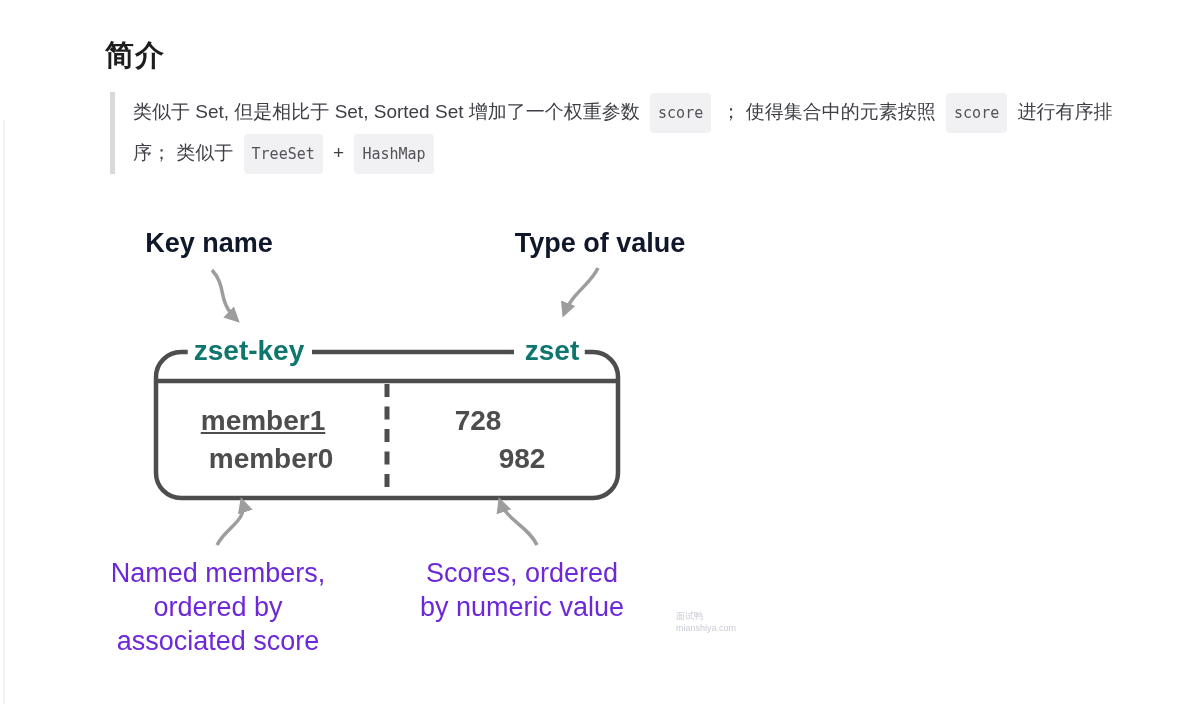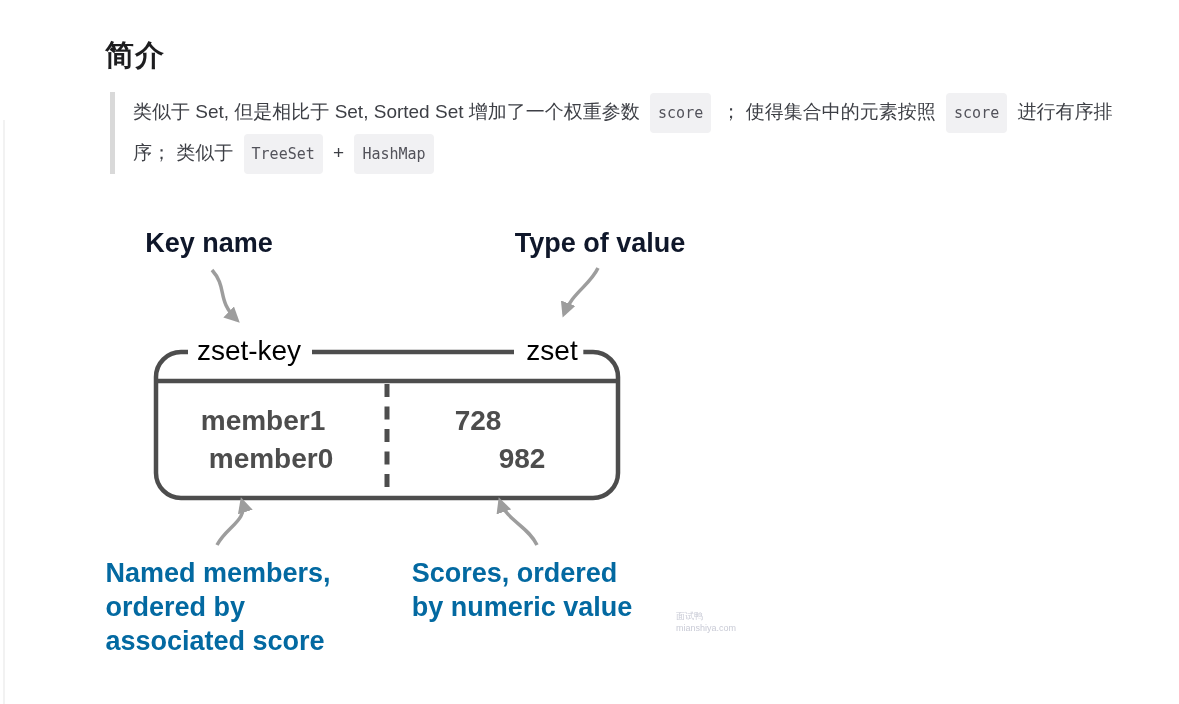--- a/index.html
+++ b/index.html
@@ -41,36 +41,36 @@
   .diagram-svg{position:absolute;left:0;top:0;width:1179px;height:704px;}
   .dlabel{
     position:absolute;
     transform:translate(-50%,-50%);
     color:#0f172a;font-weight:700;font-size:27px;
     white-space:nowrap;
   }
   .dtext{
     position:absolute;
     transform:translate(-50%,-50%);
-    color:#000000;font-weight:400;font-size:28px;
+    color:#0f766e;font-weight:700;font-size:28px;
     white-space:nowrap;
     background:#ffffff;
     padding:0 6px;
   }
   .cell{
     position:absolute;
     transform:translate(-50%,-50%);
     color:#4d4d4d;font-weight:700;font-size:28px;
     white-space:nowrap;
   }
   .caption{
     position:absolute;
     transform:translateX(-50%);
-    color:#0369a1;font-weight:700;font-size:27px;
-    line-height:34px;text-align:left;white-space:nowrap;
+    color:#6d28d9;font-weight:400;font-size:27px;
+    line-height:34px;text-align:center;white-space:nowrap;
   }
   .watermark{
     position:absolute;left:676px;top:610px;width:72px;
     color:#c9cbd6;font-size:9px;line-height:12px;text-align:left;
   }
 </style>
 </head>
 <body>
 
 <div class="page">
@@ -105,21 +105,21 @@
     <path d="M 217 545 C 227 526 248 521 242 501" fill="none" stroke="#9d9d9d" stroke-width="3.5" marker-end="url(#arrowhead)"></path>
     <path d="M 537 545 C 528 526 507 521 500 501" fill="none" stroke="#9d9d9d" stroke-width="3.5" marker-end="url(#arrowhead)"></path>
   </svg>
 
   <div class="dlabel" style="left:209px;top:243px;">Key name</div>
   <div class="dlabel" style="left:600px;top:243px;">Type of value</div>
 
   <div class="dtext" style="left:249px;top:351px;">zset-key</div>
   <div class="dtext" style="left:552px;top:351px;">zset</div>
 
-  <div class="cell" style="left:263px;top:421px;">member1</div>
+  <div class="cell" style="left:263px;top:421px;text-decoration:underline;">member1</div>
   <div class="cell" style="left:478px;top:421px;">728</div>
   <div class="cell" style="left:271px;top:459px;">member0</div>
   <div class="cell" style="left:478px;top:459px;margin-left:44px;">982</div>
 
   <div class="caption" style="left:218px;top:556px;">
     <div>Named members,</div>
     <div>ordered by</div>
     <div>associated score</div>
   </div>
   <div class="caption" style="left:522px;top:556px;">

